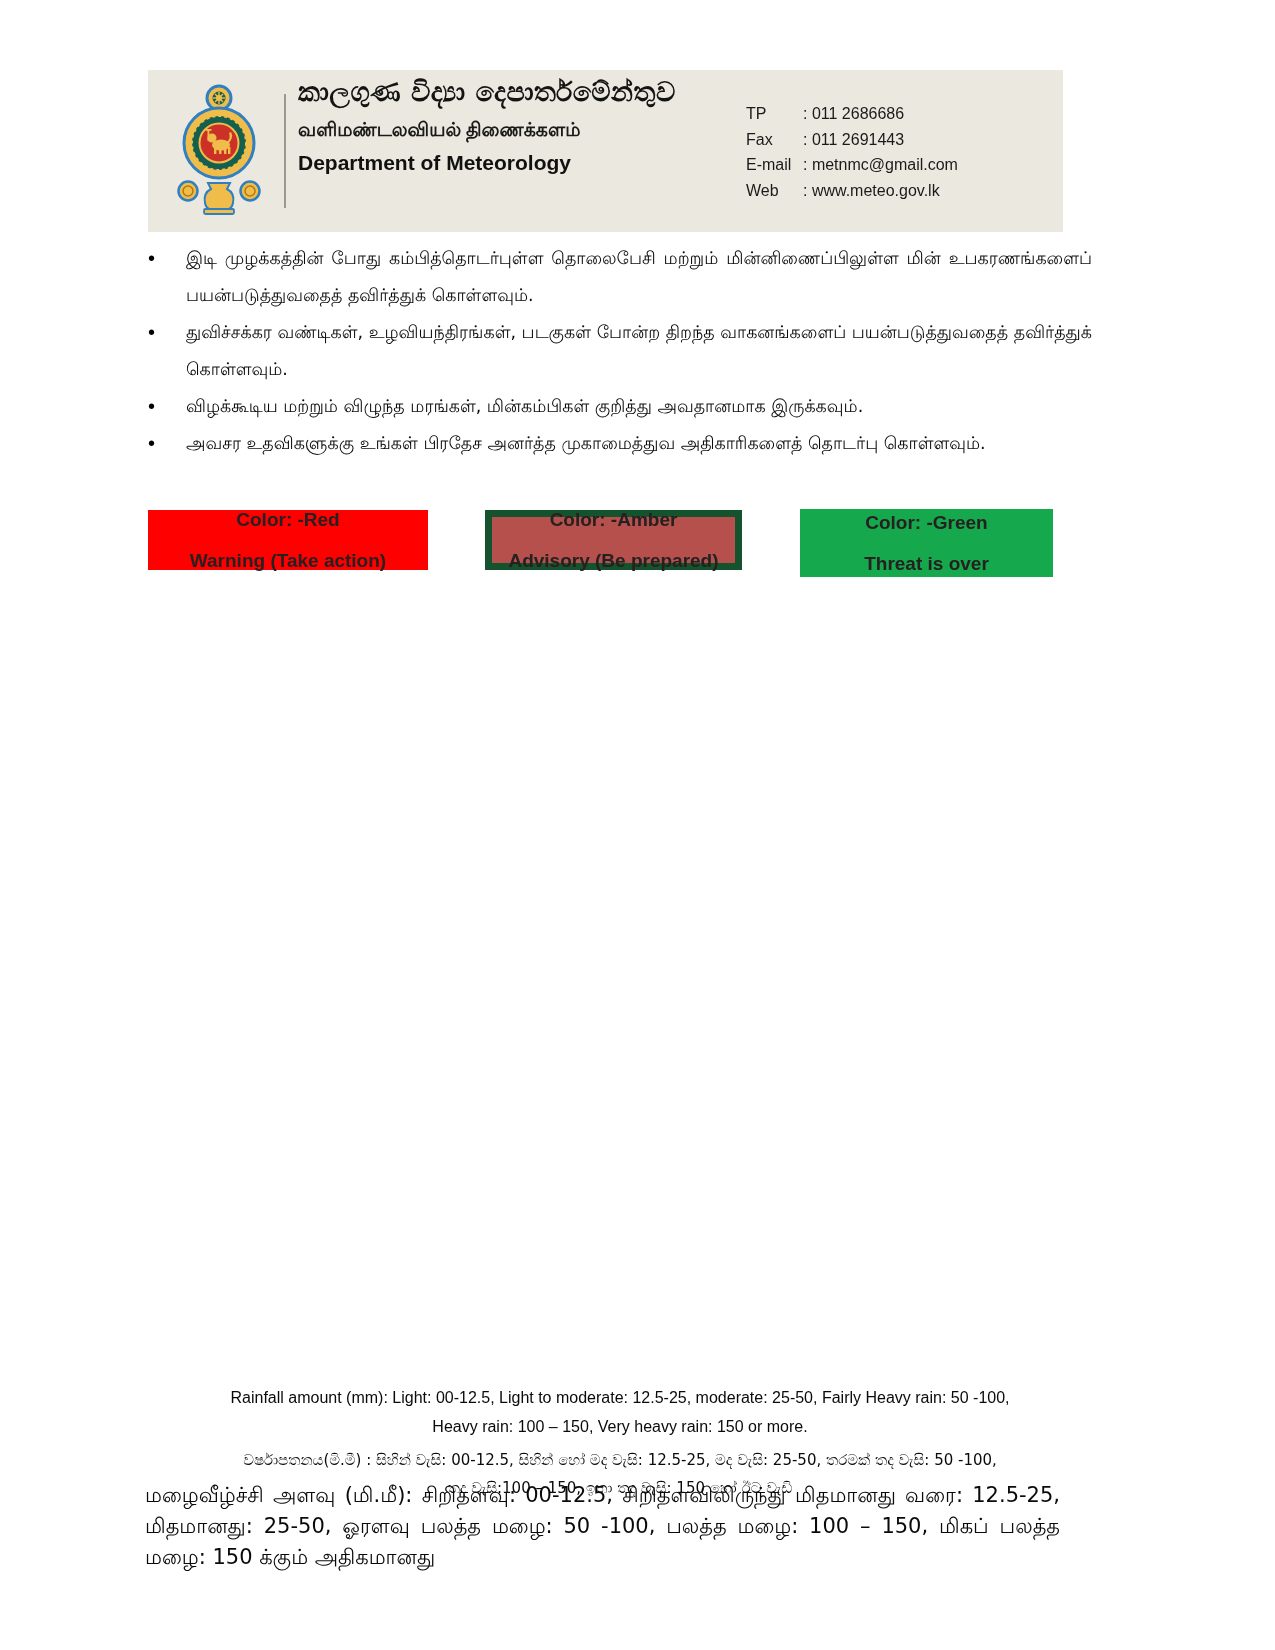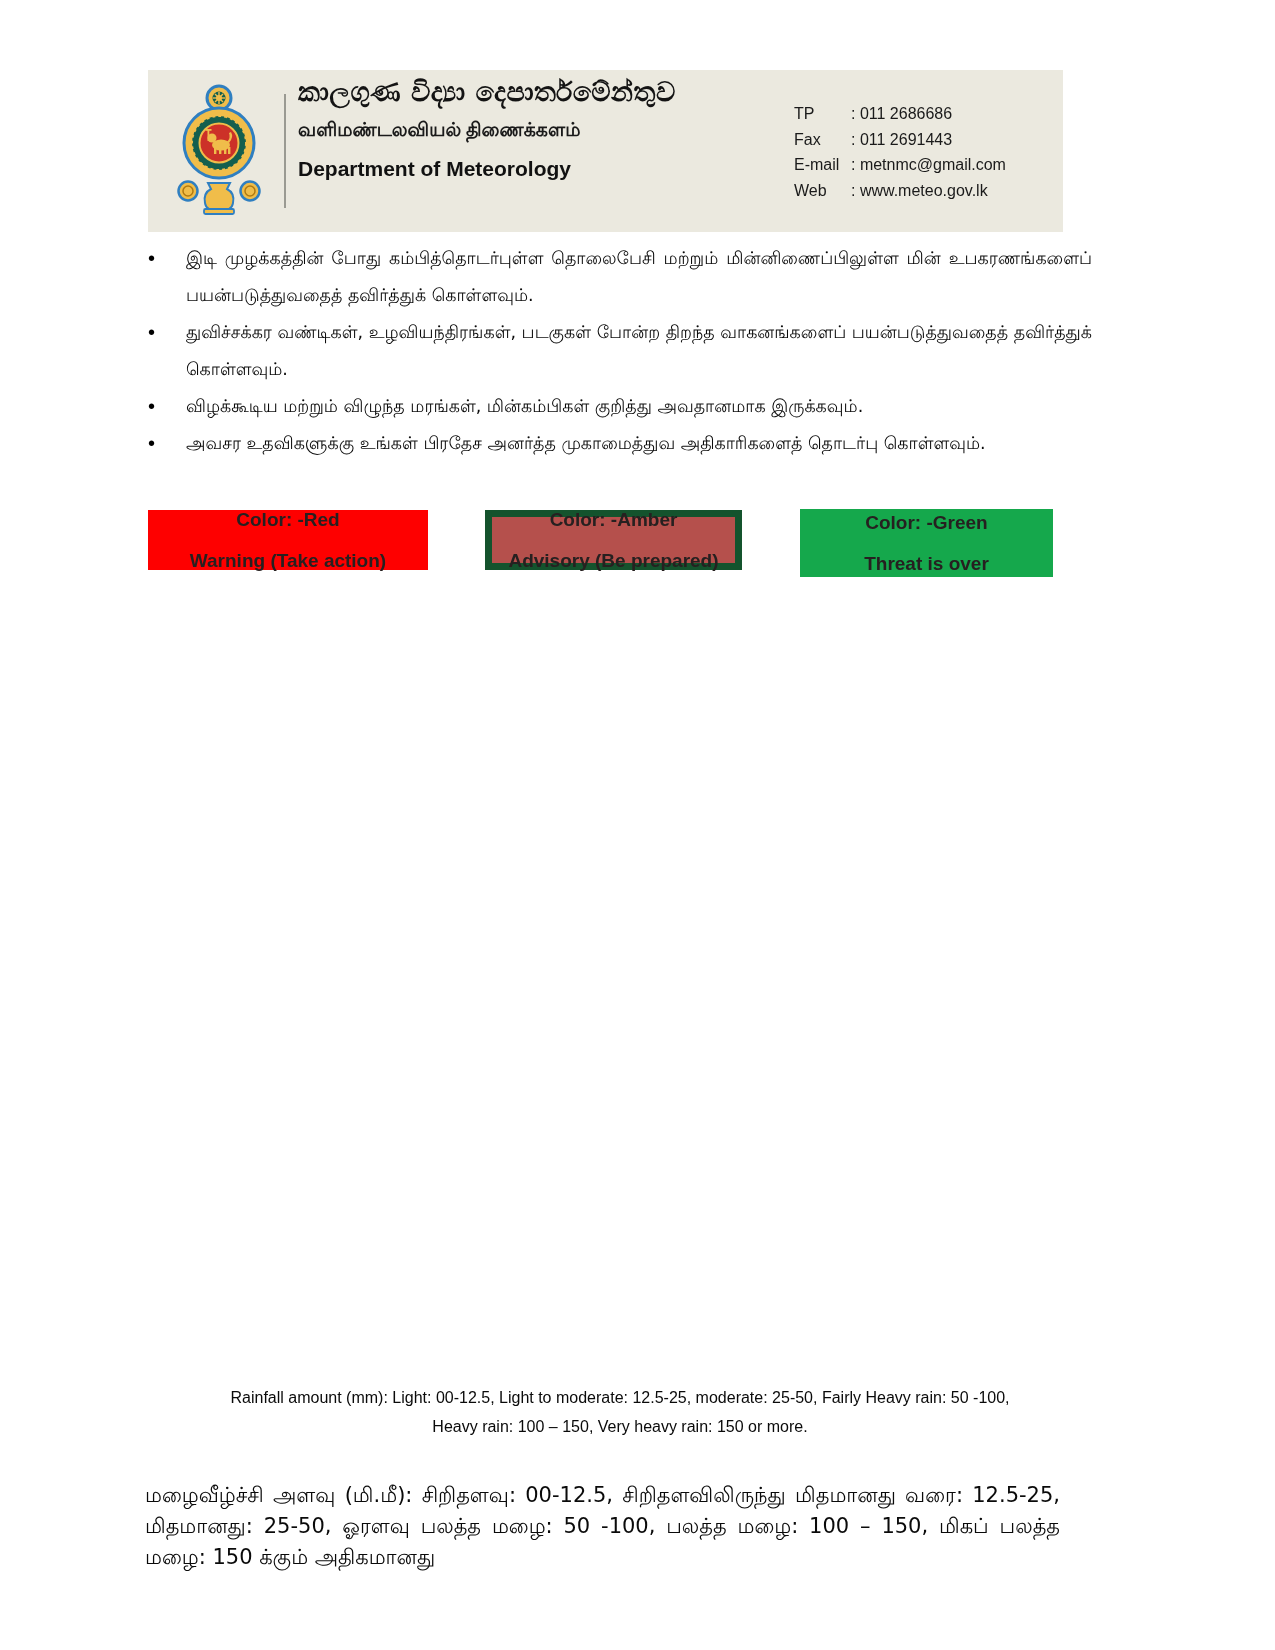--- a/index.html
+++ b/index.html
@@ -32,25 +32,25 @@
     line-height: 40px; letter-spacing: 0.5px;
     font-family: "DejaVu Sans", "Liberation Sans", sans-serif;
   }
   .title-ta {
     font-size: 19px; font-weight: bold; color: #1a1a1a;
     line-height: 32px; margin-top: 2px;
     font-family: Liberation Serif, serif;
   }
   .title-en {
     font-size: 21px; font-weight: bold; color: #111;
-    line-height: 30px; margin-top: 8px;
+    line-height: 30px; margin-top: 2px;
   }
   .contact { position: absolute; left: 598px; top: 31px; width: 300px; font-size: 16px; color: #1a1a1a; }
   .contact-row { display: flex; line-height: 25.5px; }
-  .contact-label { width: 57px; flex: 0 0 57px; margin-left: 48px; }
+  .contact-label { width: 57px; flex: 0 0 57px; }
   .contact-value { flex: 1; }
 
   
   .bullets {
     position: absolute; left: 148px; top: 240px;
     width: 944px; list-style: none;
   }
   .bullet-item { display: flex; margin-bottom: 0; }
   .bullet-marker {
     flex: 0 0 38px; width: 38px;
@@ -198,15 +198,19 @@
   </div>
   <div class="alert-box alert-green">
     <span>Color: -Green</span>
     <span>Threat is over</span>
   </div>
 
   <div class="footer-en">
     <div>Rainfall amount (mm): Light: 00-12.5, Light to moderate: 12.5-25, moderate: 25-50, Fairly Heavy rain: 50 -100,</div>
     <div>Heavy rain: 100 – 150, Very heavy rain: 150 or more.</div>
   </div>
+  <div class="footer-si">
+    <div>වර්ෂාපතනය(මි.මී) : සිහින් වැසි: 00-12.5, සිහින් හෝ මද වැසි: 12.5-25, මද වැසි: 25-50, තරමක් තද වැසි: 50 -100,</div>
+    <div>තද වැසි:100 – 150, ඉතා තද වැසි: 150 හෝ ඊට වැඩි</div>
+  </div>
   <div class="footer-ta">மழைவீழ்ச்சி அளவு (மி.மீ): சிறிதளவு: 00-12.5, சிறிதளவிலிருந்து மிதமானது வரை: 12.5-25, மிதமானது: 25-50, ஓரளவு பலத்த மழை: 50 -100, பலத்த மழை: 100 – 150, மிகப் பலத்த மழை: 150 க்கும் அதிகமானது</div>
 
 </div>
 
 </body></html>

